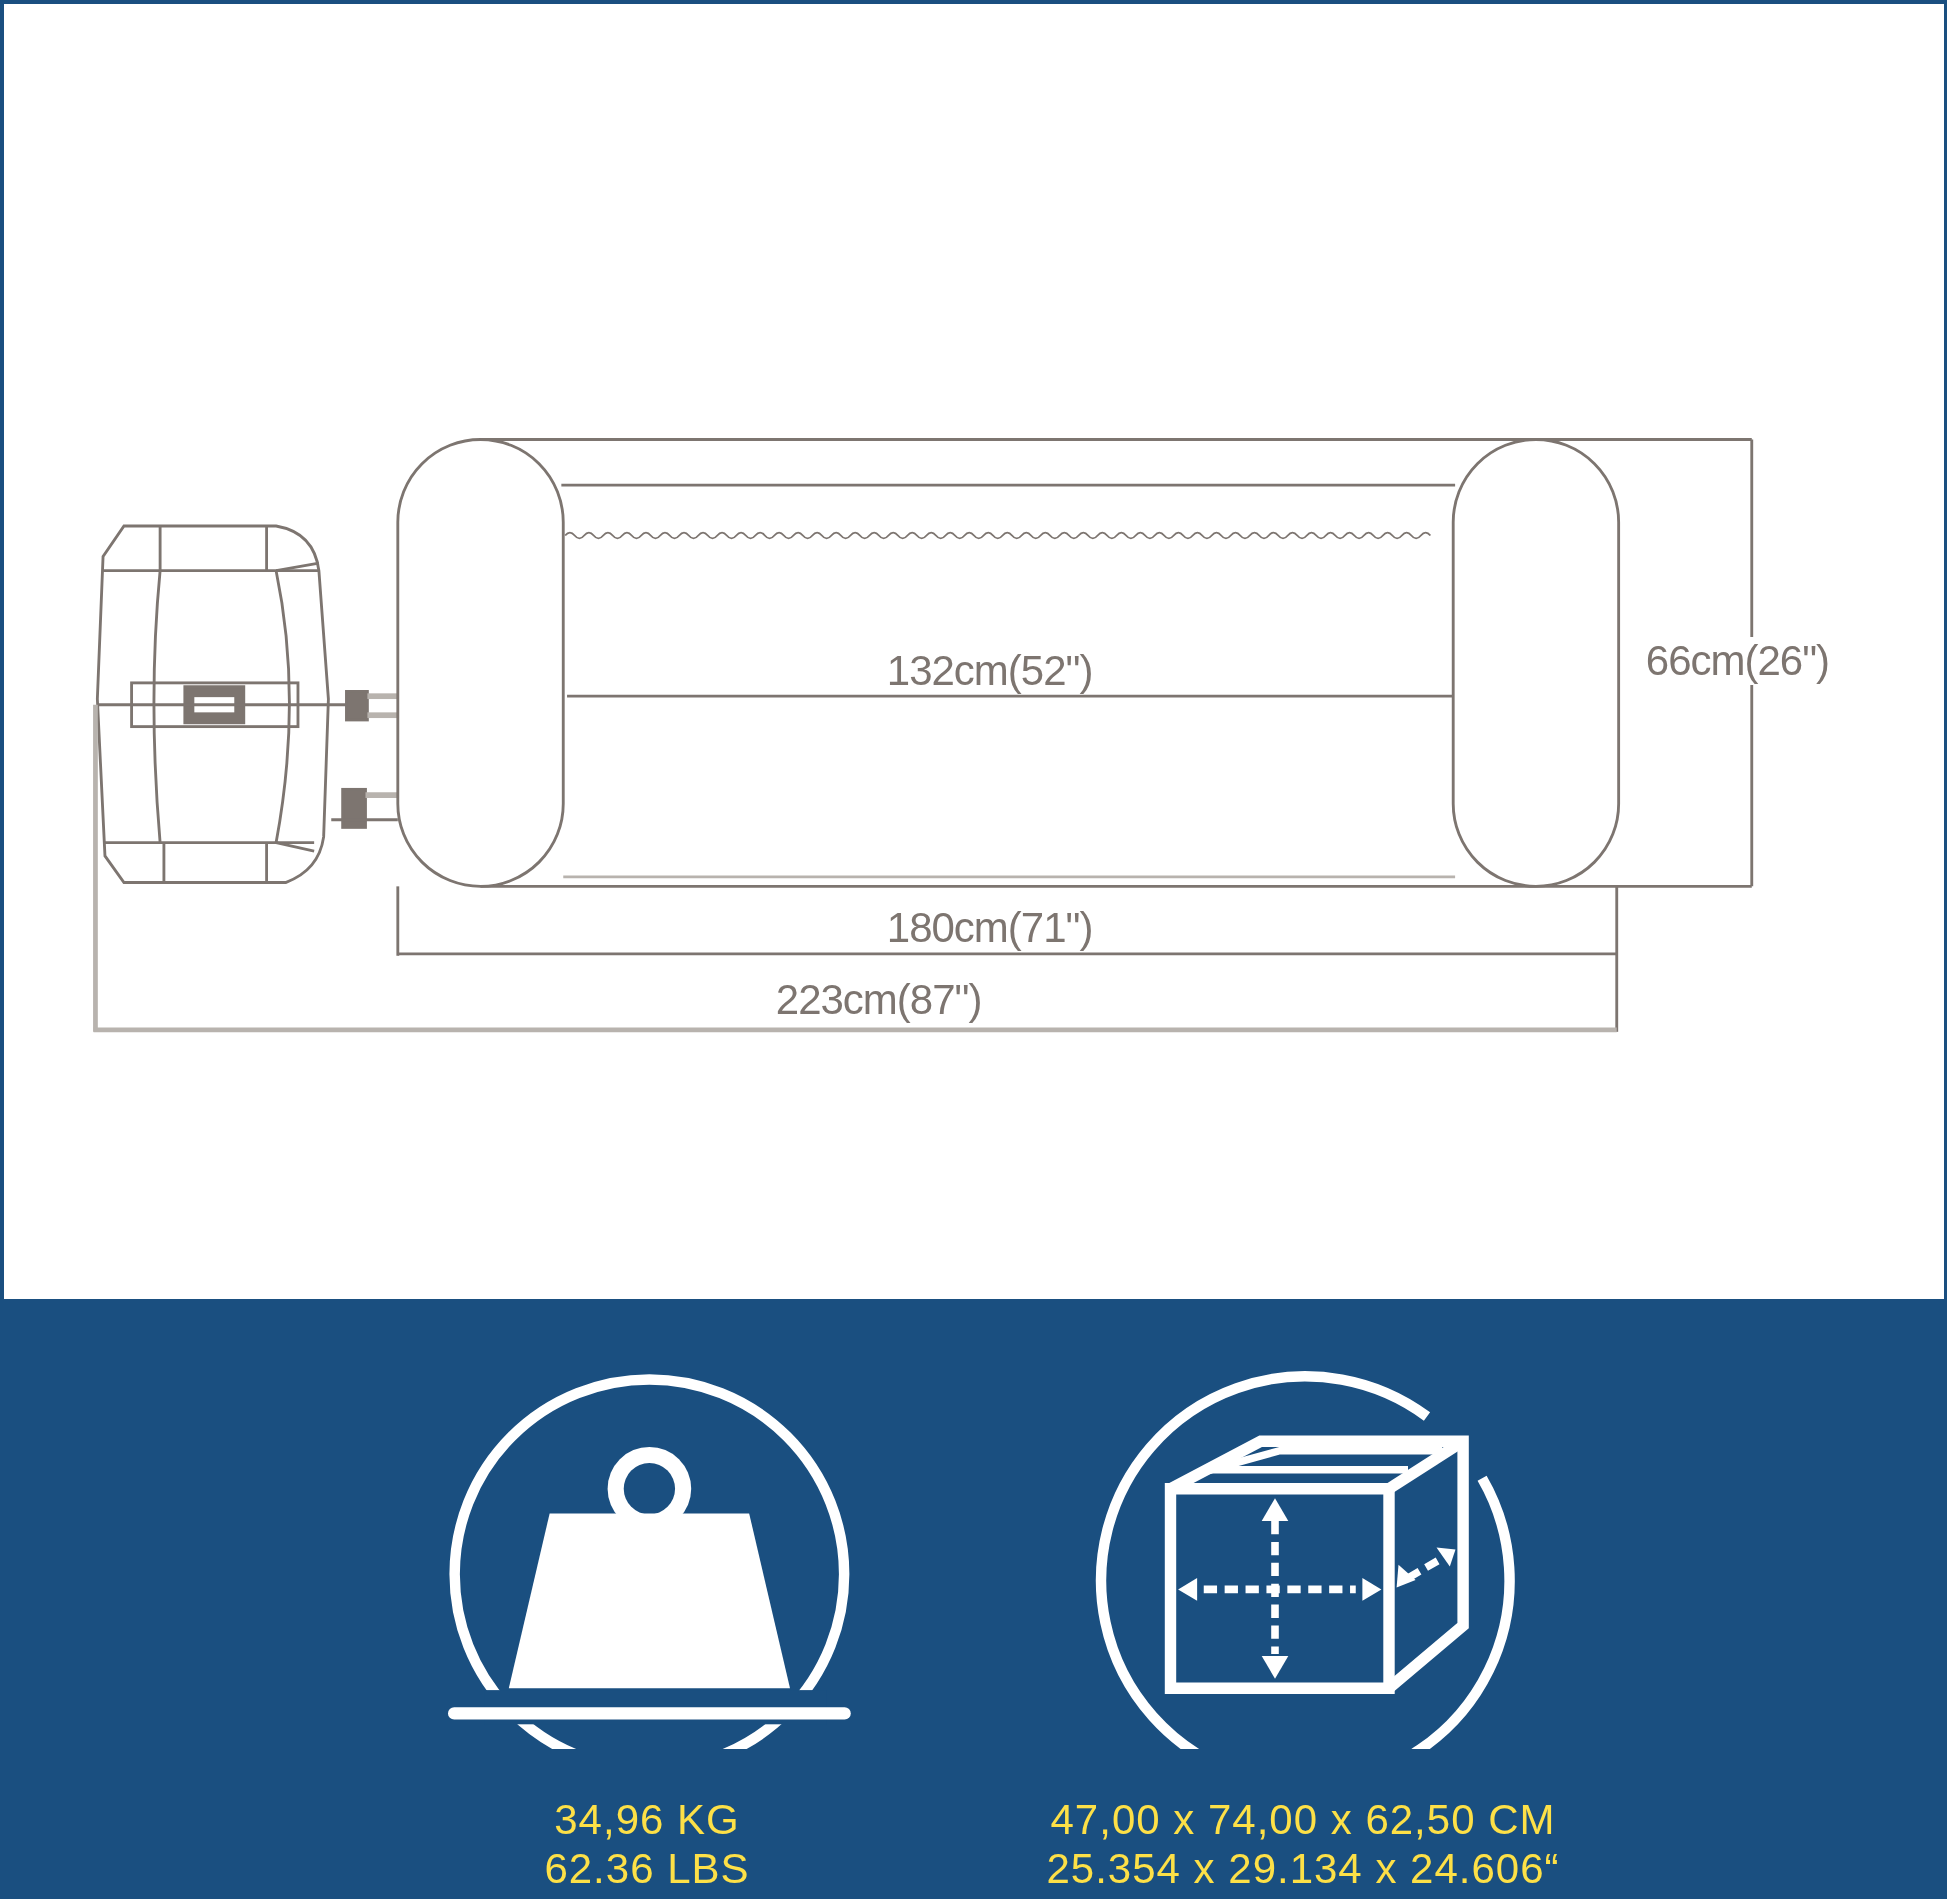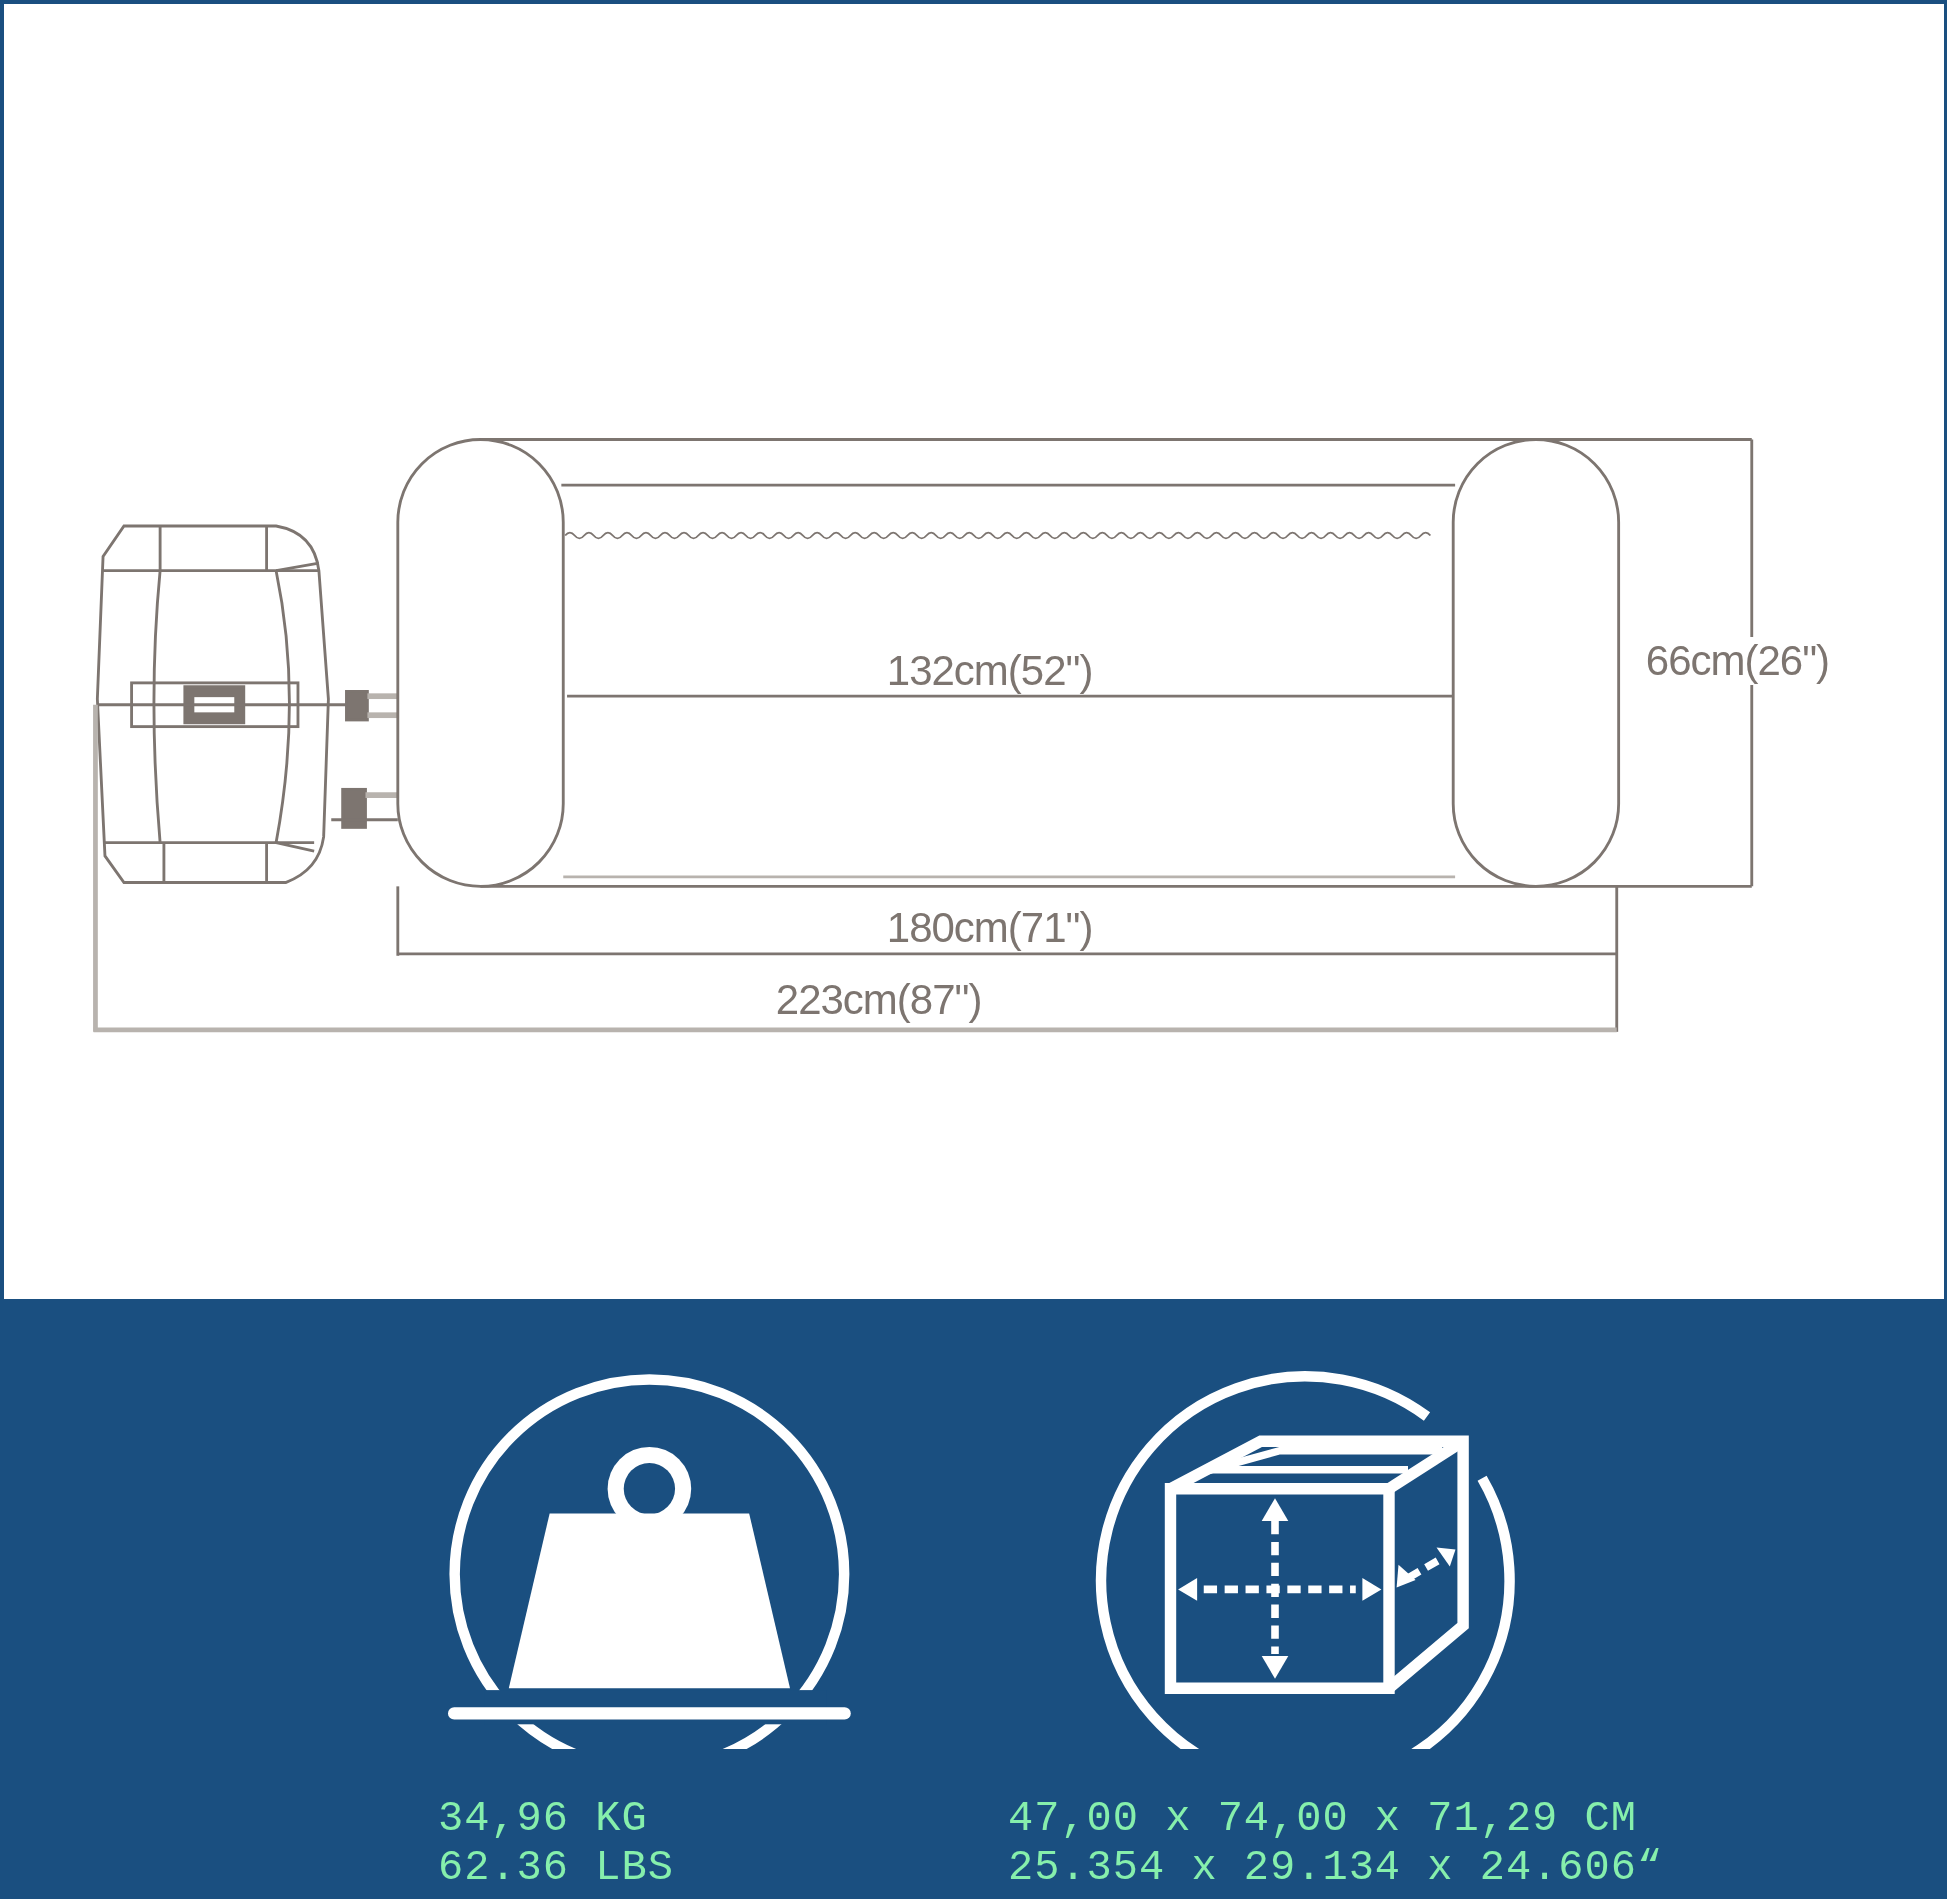--- a/index.html
+++ b/index.html
@@ -25,24 +25,25 @@
     }
     .bottom-panel {
       position: absolute; left: 0; top: 1299px;
       width: 1948px; height: 600px;
       background: #1a4f80;
     }
     .spec-block { position: absolute; }
     .spec-icon { position: absolute; }
     .spec-text {
       position: absolute;
-      color: #86efac;
-      font-family: Liberation Mono, monospace;
+      color: #fde047;
+      font-family: Liberation Sans, sans-serif;
       font-size: 42px;
       line-height: 49px;
+      text-align: center;
       white-space: nowrap;
       letter-spacing: 1px;
     }
   </style>
 </head>
 <body>
 
 <div class="top-panel">
   <svg class="diagram-svg" width="1940" height="1295" viewBox="4 4 2040 1362" xmlns="http://www.w3.org/2000/svg" fill="none" stroke="#7d7570" stroke-width="3">
 
@@ -132,18 +133,18 @@
       <g fill="#ffffff">
         <polygon points="190,136 176,160 204,160"></polygon>
         <polygon points="190,326 176,302 204,302"></polygon>
         <polygon points="88,232 108,220 108,244"></polygon>
         <polygon points="302,232 282,220 282,244"></polygon>
         <polygon points="318,230 320,206 338,222"></polygon>
         <polygon points="380,190 360,188 374,208"></polygon>
       </g>
     </svg>
     <div class="spec-text" style="left:0; top:496px; width:590px;">
-      <div>47,00 x 74,00 x 71,29 CM</div>
+      <div>47,00 x 74,00 x 62,50 CM</div>
       <div>25.354 x 29.134 x 24.606“</div>
     </div>
   </div>
 </div>
 
 
 </body></html>

